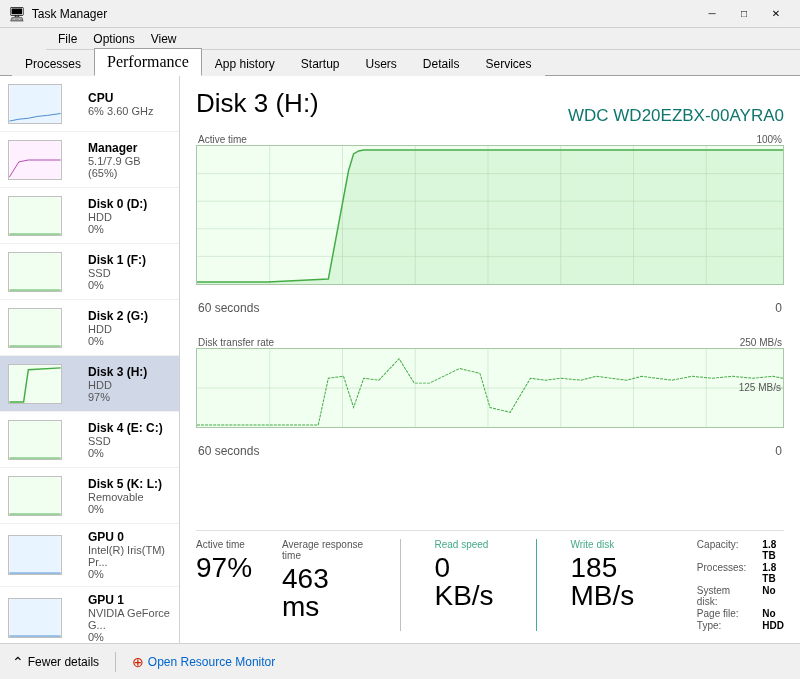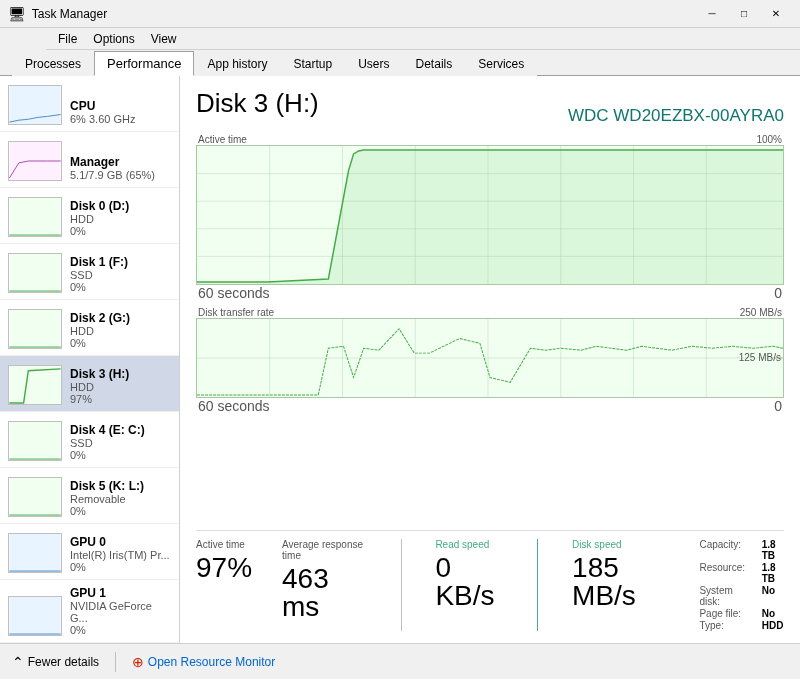--- a/index.html
+++ b/index.html
@@ -54,44 +54,46 @@
       cursor: pointer;
       font-size: 12px;
       border: 1px solid transparent;
       margin-bottom: -1px;
       background: #f0f0f0;
     }
     .tab.active {
       background: white;
       border-color: #a0a0a0;
       border-bottom-color: white;
-      font-size: 13px;
+      font-size: 16px;
+      font-family: Liberation Serif, serif;
     }
 
     
     .main-content {
       display: flex;
       height: calc(679px - 76px - 36px);
       background: white;
     }
 
     
     .sidebar {
       width: 180px;
       border-right: 1px solid #d0d0d0;
       overflow-y: auto;
       background: white;
     }
     .sidebar-item {
       display: flex;
-      align-items: flex-end;
+      align-items: center;
       padding: 6px 8px;
       cursor: pointer;
       border-bottom: 1px solid #f0f0f0;
       min-height: 56px;
+      gap: 18px;
     }
     .sidebar-item.active { background: #d0d8e8; }
     .sidebar-thumbnail {
       width: 54px;
       height: 40px;
       border: 1px solid #c0c0c0;
       margin-right: 8px;
       flex-shrink: 0;
       background: white;
       position: relative;
@@ -130,23 +132,23 @@
     .chart-label-top {
       display: flex;
       justify-content: space-between;
       font-size: 10px;
       color: #555;
       padding: 0 2px;
     }
     .chart-label-bottom {
       display: flex;
       justify-content: space-between;
-      font-size: 14px;
+      font-size: 12px;
       color: #555;
-      padding: 0 2px;
+      padding: 16px 2px;
     }
     .chart-svg-wrapper {
       height: 140px;
       background: #f0fff0;
       border: 1px solid #a8c8a8;
       position: relative;
     }
     .chart-svg-wrapper2 {
       height: 80px;
       background: #f0fff0;
@@ -457,27 +459,27 @@
         <div class="stat-label">Average response time</div>
         <div class="stat-large">463 ms</div>
       </div>
       <div style="width:1px; background:#c0c0c0; margin: 0 4px;"></div>
       <div class="stat-group">
         <div class="stat-label-green">Read speed</div>
         <div class="stat-large">0 KB/s</div>
       </div>
       <div style="width:1px; background:#4a9; margin: 0 4px;"></div>
       <div class="stat-group">
-        <div class="stat-label-green">Disk speed</div>
+        <div class="stat-label-green">Write disk</div>
         <div class="stat-large">185 MB/s</div>
       </div>
       <div class="stat-info-grid">
         <span class="stat-info-key">Capacity:</span>
         <span class="stat-info-val">1.8 TB</span>
-        <span class="stat-info-key">Resource:</span>
+        <span class="stat-info-key">Processes:</span>
         <span class="stat-info-val">1.8 TB</span>
         <span class="stat-info-key">System disk:</span>
         <span class="stat-info-val">No</span>
         <span class="stat-info-key">Page file:</span>
         <span class="stat-info-val">No</span>
         <span class="stat-info-key">Type:</span>
         <span class="stat-info-val">HDD</span>
       </div>
     </div>
   </div>

